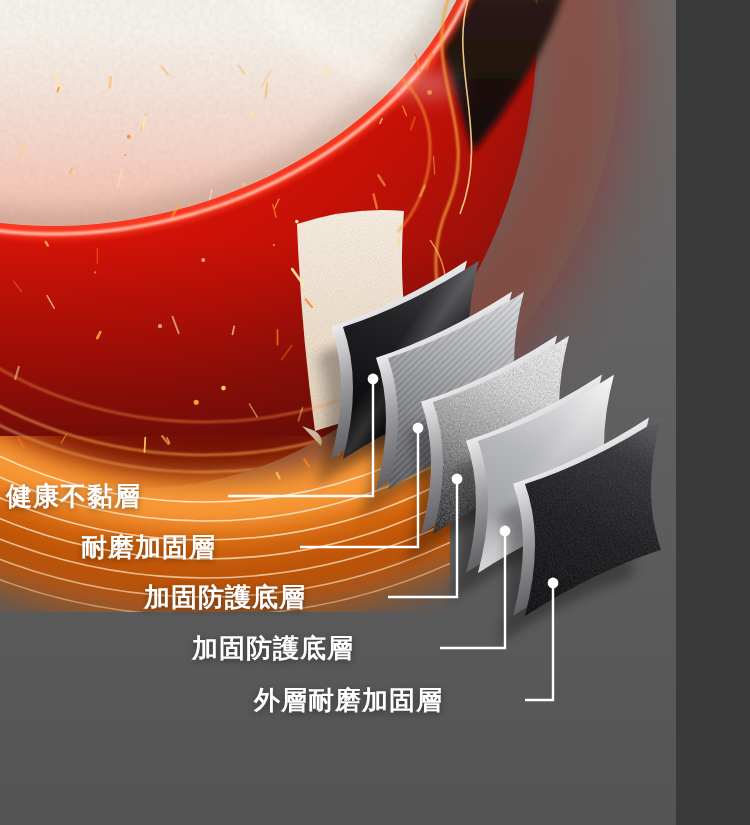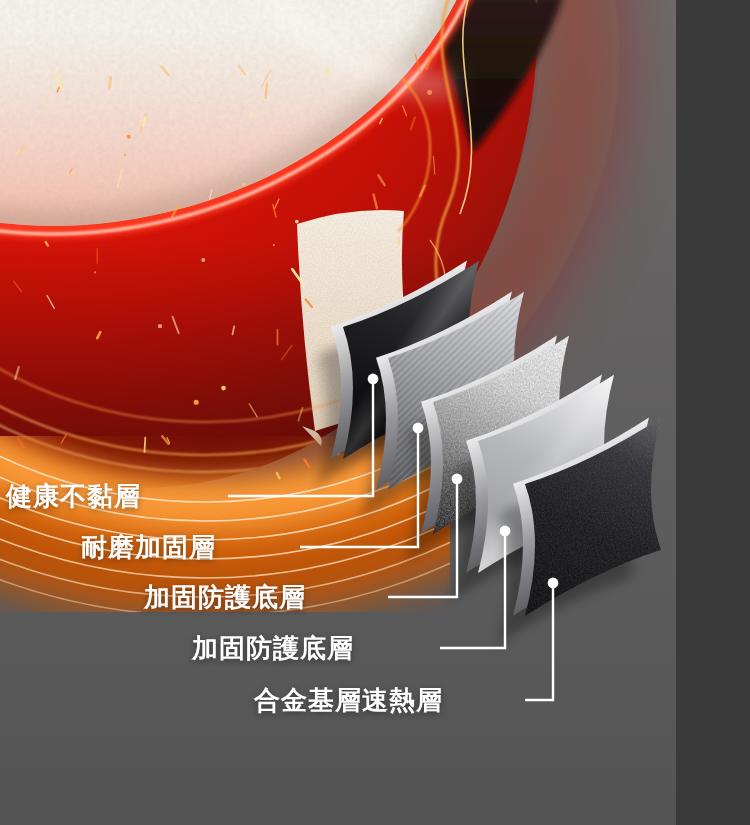--- a/index.html
+++ b/index.html
@@ -316,15 +316,15 @@
     <circle cx="457" cy="479" r="5.4" fill="#ffffff" stroke="none"></circle>
     <circle cx="505" cy="531" r="5.4" fill="#ffffff" stroke="none"></circle>
     <circle cx="553" cy="583" r="5.4" fill="#ffffff" stroke="none"></circle>
   </g>
 </svg>
 
 <div class="layer-label" style="right:535px;top:481px;">健康不黏層</div>
 <div class="layer-label" style="right:460px;top:532px;">耐磨加固層</div>
 <div class="layer-label" style="right:370px;top:582px;">加固防護底層</div>
 <div class="layer-label" style="right:322px;top:633px;">加固防護底層</div>
-<div class="layer-label" style="right:233px;top:685px;">合金基層速熱層</div>
+<div class="layer-label" style="right:233px;top:685px;">外層耐磨加固層</div>
 
 </div>
 
 </body></html>

